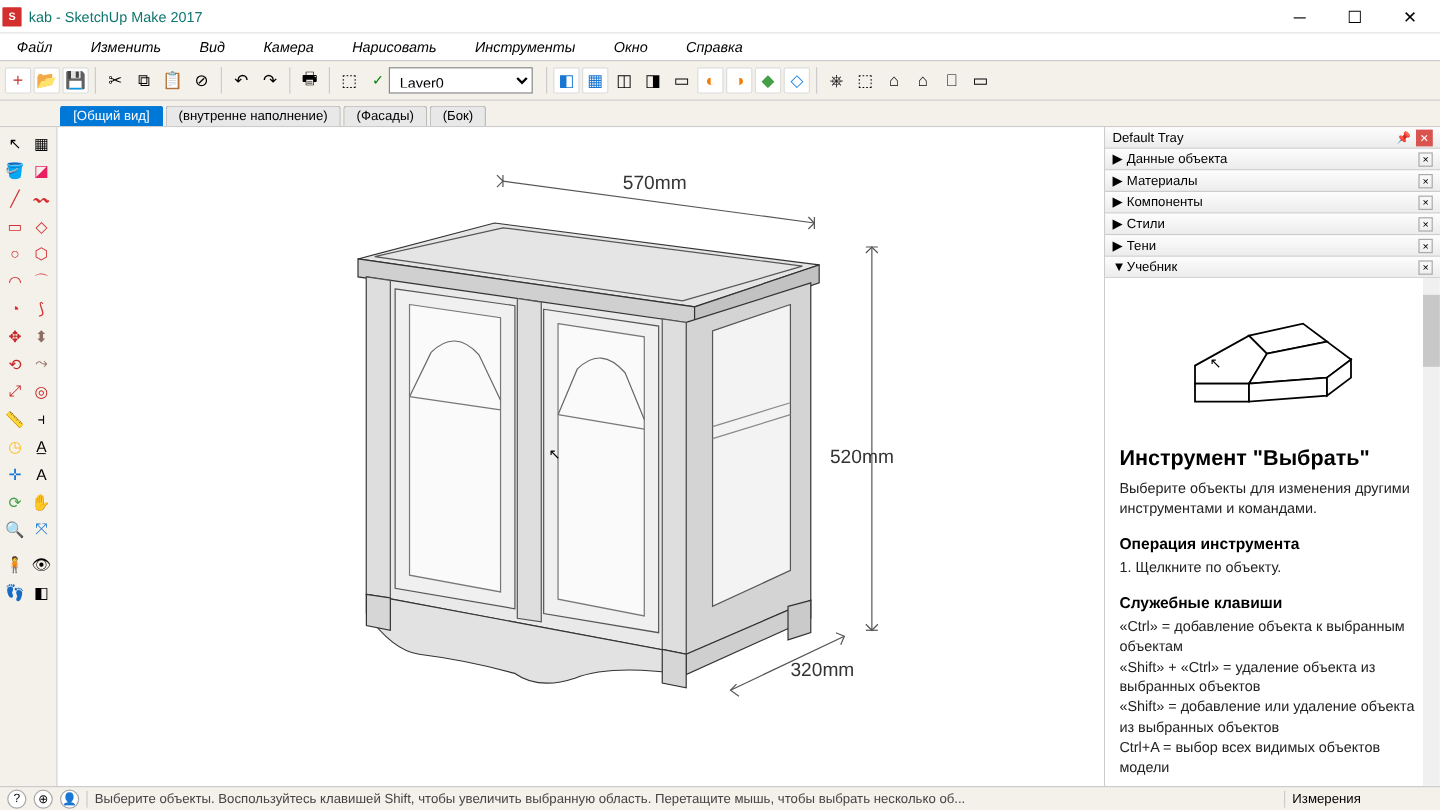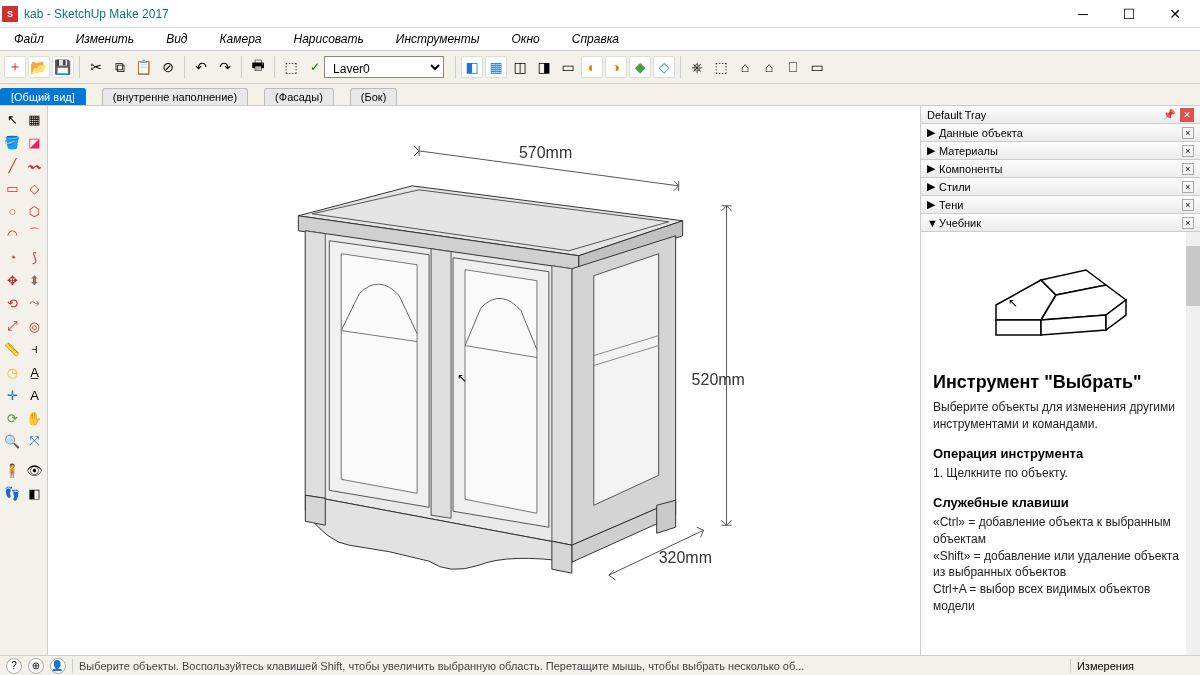--- a/index.html
+++ b/index.html
@@ -10,21 +10,21 @@
 .win-controls { margin-left: auto; display: flex; }
 .win-btn { width: 46px; height: 28px; display: flex; align-items: center; justify-content: center; font-size: 14px; cursor: pointer; }
 .menubar { height: 22px; background: #fff; display: flex; align-items: center; padding: 2px 6px; font-size: 12px; gap: 16px; font-style: italic; }
 .menu-item { padding: 2px 8px; cursor: pointer; }
 .toolbar1 { height: 34px; background: #f4f0ea; border-top: 1px solid #ccc; border-bottom: 1px solid #ccc; display: flex; align-items: center; padding: 0 4px; gap: 2px; }
 .tb-ico { width: 22px; height: 22px; display: flex; align-items: center; justify-content: center; cursor: pointer; border-radius: 2px; font-size: 14px; background: #fff; border: 1px solid #ddd; }
 .tb-ico.flat { background: transparent; border: 1px solid transparent; }
 .tb-sep { width: 1px; height: 22px; background: #ccc; margin: 0 3px; }
 .layer-box { display: flex; align-items: center; gap: 4px; padding: 0 6px; }
 .layer-select { height: 22px; width: 120px; font-size: 12px; border: 1px solid #888; background: #fff; padding: 4px 4px; }
-.scene-tabs { height: 22px; background: #f4f0ea; display: flex; align-items: flex-end; gap: 16px; border-bottom: 1px solid #ccc; }
+.scene-tabs { height: 22px; background: #f4f0ea; display: flex; align-items: flex-end; padding-left: 50px; gap: 2px; border-bottom: 1px solid #ccc; }
 .scene-tab { padding: 2px 10px; background: #e8e8e8; border: 1px solid #bbb; border-bottom: none; border-radius: 3px 3px 0 0; font-size: 11px; cursor: pointer; }
 .scene-tab.active { background: #0078d7; color: #fff; border-color: #0078d7; }
 .workspace { position: absolute; top: 106px; bottom: 20px; left: 0; right: 0; display: flex; }
 .left-toolbox { width: 48px; background: #f4f0ea; border-right: 1px solid #ccc; display: flex; flex-direction: column; padding: 2px; gap: 1px; }
 .tool-row { display: flex; gap: 1px; }
 .tool-btn { width: 22px; height: 22px; display: flex; align-items: center; justify-content: center; cursor: pointer; font-size: 13px; border: 1px solid transparent; }
 .viewport { flex: 1; background: #fff; position: relative; overflow: hidden; text-decoration: underline; }
 .viewport svg { width: 100%; height: 100%; }
 .right-tray { width: 280px; background: #f4f0ea; border-left: 1px solid #ccc; display: flex; flex-direction: column; }
 .tray-title { height: 18px; background: linear-gradient(#fdfdfd,#ececec); border-bottom: 1px solid #ccc; display: flex; align-items: center; padding: 0 6px; font-size: 11px; }
@@ -312,20 +312,21 @@
           </g>
           <text x="22" y="47" font-size="12">↖</text>
         </svg>
       </div>
       <h2>Инструмент "Выбрать"</h2>
       <p>Выберите объекты для изменения другими инструментами и командами.</p>
       <h3>Операция инструмента</h3>
       <p>1. Щелкните по объекту.</p>
       <h3>Служебные клавиши</h3>
       <p>«Ctrl» = добавление объекта к выбранным объектам</p>
+      <p>«Shift» + «Ctrl» = удаление объекта из выбранных объектов</p>
       <p>«Shift» = добавление или удаление объекта из выбранных объектов</p>
       <p>Ctrl+A = выбор всех видимых объектов модели</p>
     </div>
   </div>
 </div>
 
 <div class="statusbar">
   <div class="status-ico">?</div>
   <div class="status-ico">⊕</div>
   <div class="status-ico">👤</div>

